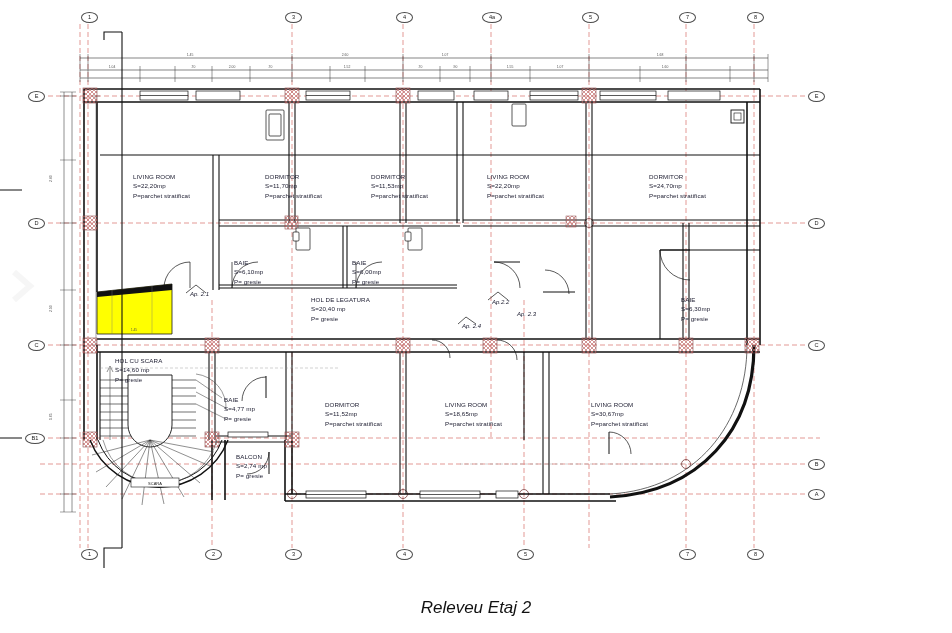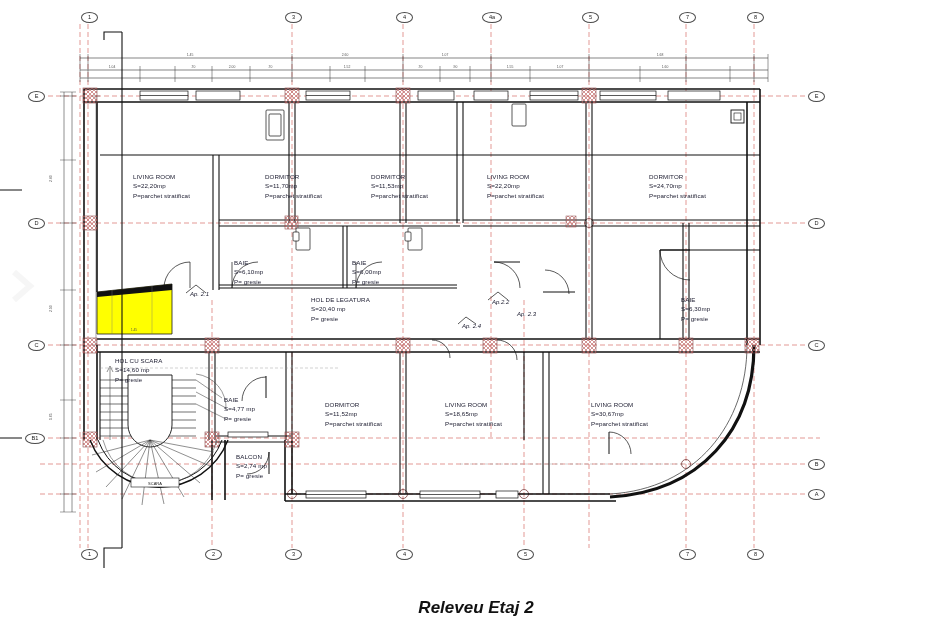--- a/index.html
+++ b/index.html
@@ -6,21 +6,21 @@
   body{width:952px;height:633px;font-family:"Liberation Sans",sans-serif;overflow:hidden;}
   #sheet{position:relative;width:952px;height:633px;background:#fff;}
   #plan{position:absolute;left:0;top:0;width:952px;height:596px;}
   .room-label{position:absolute;color:#1a1a2e;font-family:"Liberation Sans",sans-serif;font-size:6.2px;line-height:9.4px;letter-spacing:.1px;white-space:nowrap;}
   .room-label .rl-name{display:block;font-size:6.2px;}
   .room-label .rl-area{display:block;font-size:6.2px;}
   .room-label .rl-fin{display:block;font-size:6.2px;}
   .grid-bub{position:absolute;width:15px;height:9px;border:1px solid #4a4a4a;border-radius:50%;background:#fff;color:#222;font-size:5.6px;line-height:9px;text-align:center;font-family:"Liberation Sans",sans-serif;}
   .grid-bub.wide{width:18px;}
   .ap-tag{position:absolute;font-size:6px;color:#1a1a2e;font-family:"Liberation Sans",sans-serif;font-style:italic;white-space:nowrap;}
-  #title{position:absolute;left:0;top:598px;width:952px;text-align:center;font-style:italic;font-weight:bold;font-size:17px;color:#111;font-family:"Liberation Sans",sans-serif;}
+  #title{position:absolute;left:0;top:598px;width:952px;text-align:center;font-style:italic;font-weight:normal;font-size:17px;color:#111;font-family:"Liberation Sans",sans-serif;}
 </style>
 </head>
 <body>
 
 <div id="sheet">
 
   <svg id="plan" viewBox="0 0 952 596">
 
     <g stroke="#d4665f" stroke-width="0.7" stroke-dasharray="5,3" fill="none" opacity="0.95">
       <line x1="88" y1="24" x2="88" y2="548"></line>

